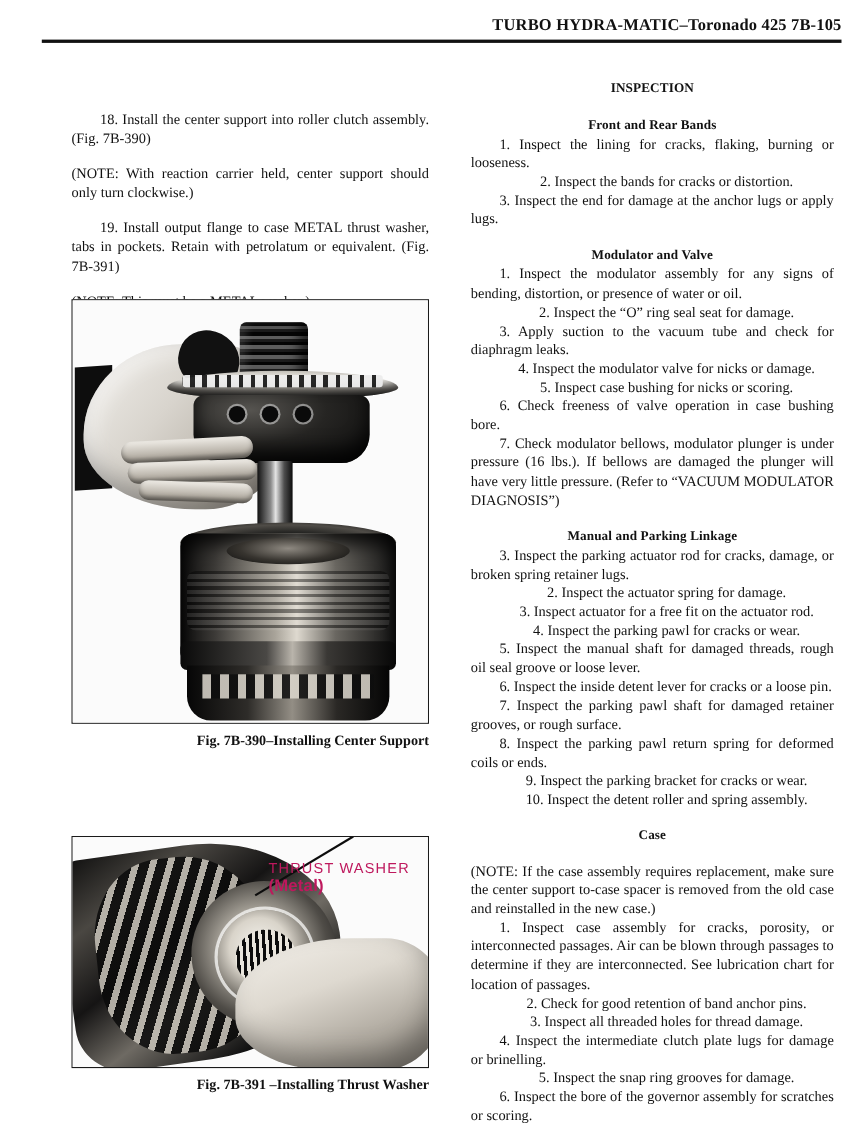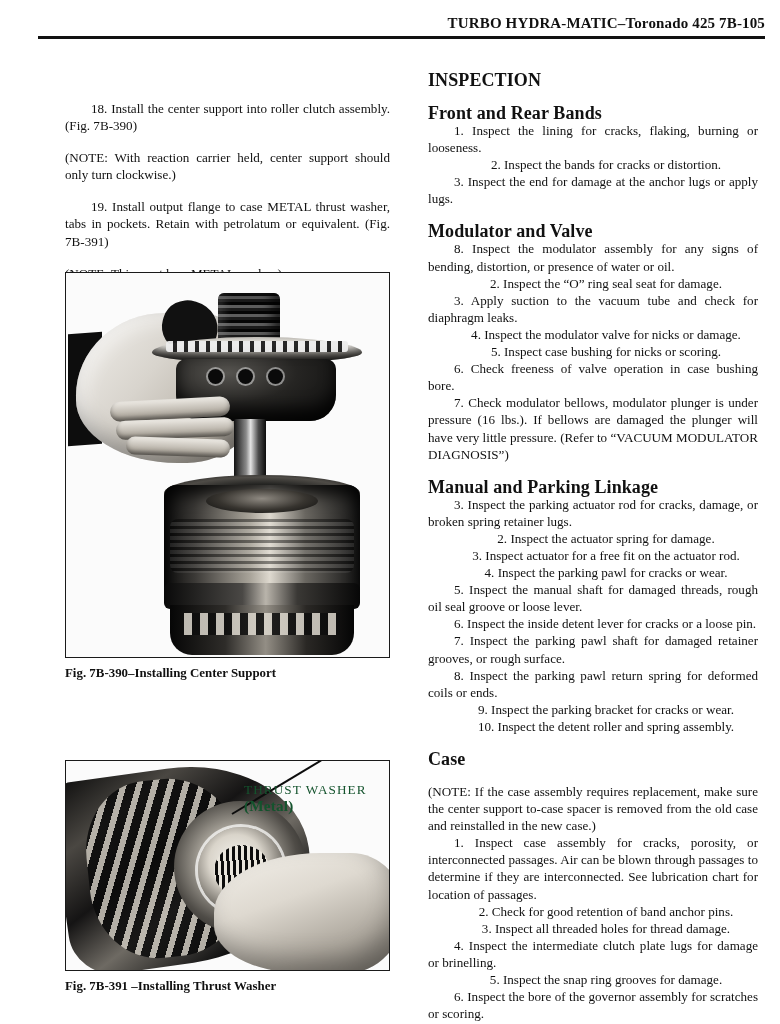--- a/index.html
+++ b/index.html
@@ -65,24 +65,25 @@
     text-align: justify;
     text-justify: inter-word;
     -webkit-hyphens: none;
     hyphens: none;
   }
   p.body.indent { text-indent: 26px; }
   p.gap-md  { margin-top: 15px; }
 
   h3.section-head {
     margin: 0;
-    font-size: 18px;
+    font-size: 12px;
     font-weight: bold;
     line-height: 17px;
     letter-spacing: 0.1px;
+    text-align: center;
   }
   h3.spaced-top { margin-top: 16px; }
 
   
   p.item {
     margin: 0;
     font-size: 13.1px;
     line-height: 17.1px;
     text-align: justify;
     text-indent: 26px;
@@ -96,21 +97,21 @@
   }
   .fig-frame {
     border: 1.6px solid #1a1a1a;
     background: #ffffff;
     position: relative;
     overflow: hidden;
     box-sizing: border-box;
   }
   .fig-caption {
     margin-top: 8px;
-    text-align: left;
+    text-align: right;
     font-size: 12.9px;
     font-weight: bold;
     white-space: nowrap;
   }
 
   #figure-390 { top: 272px; }
   #figure-390 .fig-frame { width: 325px; height: 386px; }
 
   #figure-391 { top: 760px; }
   #figure-391 .fig-frame { width: 325px; height: 211px; }
@@ -286,22 +287,22 @@
     position: absolute;
     left: 166px; top: 52px;
     width: 104px; height: 2px;
     background: #0d0d0d;
     transform-origin: left center;
     transform: rotate(-31deg);
   }
   .p2-label {
     position: absolute;
     left: 178px; top: 22px;
-    font-family: Liberation Serif, serif;
-    color: #14532d;
+    font-family: Liberation Sans, sans-serif;
+    color: #be185d;
     line-height: 1.08;
     white-space: nowrap;
   }
   .p2-label .l1 {
     display: block;
     font-size: 13.2px;
     letter-spacing: 1.1px;
     font-weight: 500;
   }
   .p2-label .l2 {
@@ -382,21 +383,21 @@
 <div class="col-right">
 
   <h3 class="section-head">INSPECTION</h3>
 
   <h3 class="section-head spaced-top">Front and Rear Bands</h3>
   <p class="item">1. Inspect the lining for cracks, flaking, burning or looseness.</p>
   <p class="item short">2. Inspect the bands for cracks or distortion.</p>
   <p class="item">3. Inspect the end for damage at the anchor lugs or apply lugs.</p>
 
   <h3 class="section-head spaced-top">Modulator and Valve</h3>
-  <p class="item">8. Inspect the modulator assembly for any signs of bending, distortion, or presence of water or oil.</p>
+  <p class="item">1. Inspect the modulator assembly for any signs of bending, distortion, or presence of water or oil.</p>
   <p class="item short">2. Inspect the “O” ring seal seat for damage.</p>
   <p class="item">3. Apply suction to the vacuum tube and check for diaphragm leaks.</p>
   <p class="item short">4. Inspect the modulator valve for nicks or damage.</p>
   <p class="item short">5. Inspect case bushing for nicks or scoring.</p>
   <p class="item">6. Check freeness of valve operation in case bushing bore.</p>
   <p class="item">7. Check modulator bellows, modulator plunger is under pressure (16 lbs.). If bellows are damaged the plunger will have very little pressure. (Refer to “VACUUM MODULATOR DIAGNOSIS”)</p>
 
   <h3 class="section-head spaced-top">Manual and Parking Linkage</h3>
   <p class="item">3. Inspect the parking actuator rod for cracks, damage, or broken spring retainer lugs.</p>
   <p class="item short">2. Inspect the actuator spring for damage.</p>

